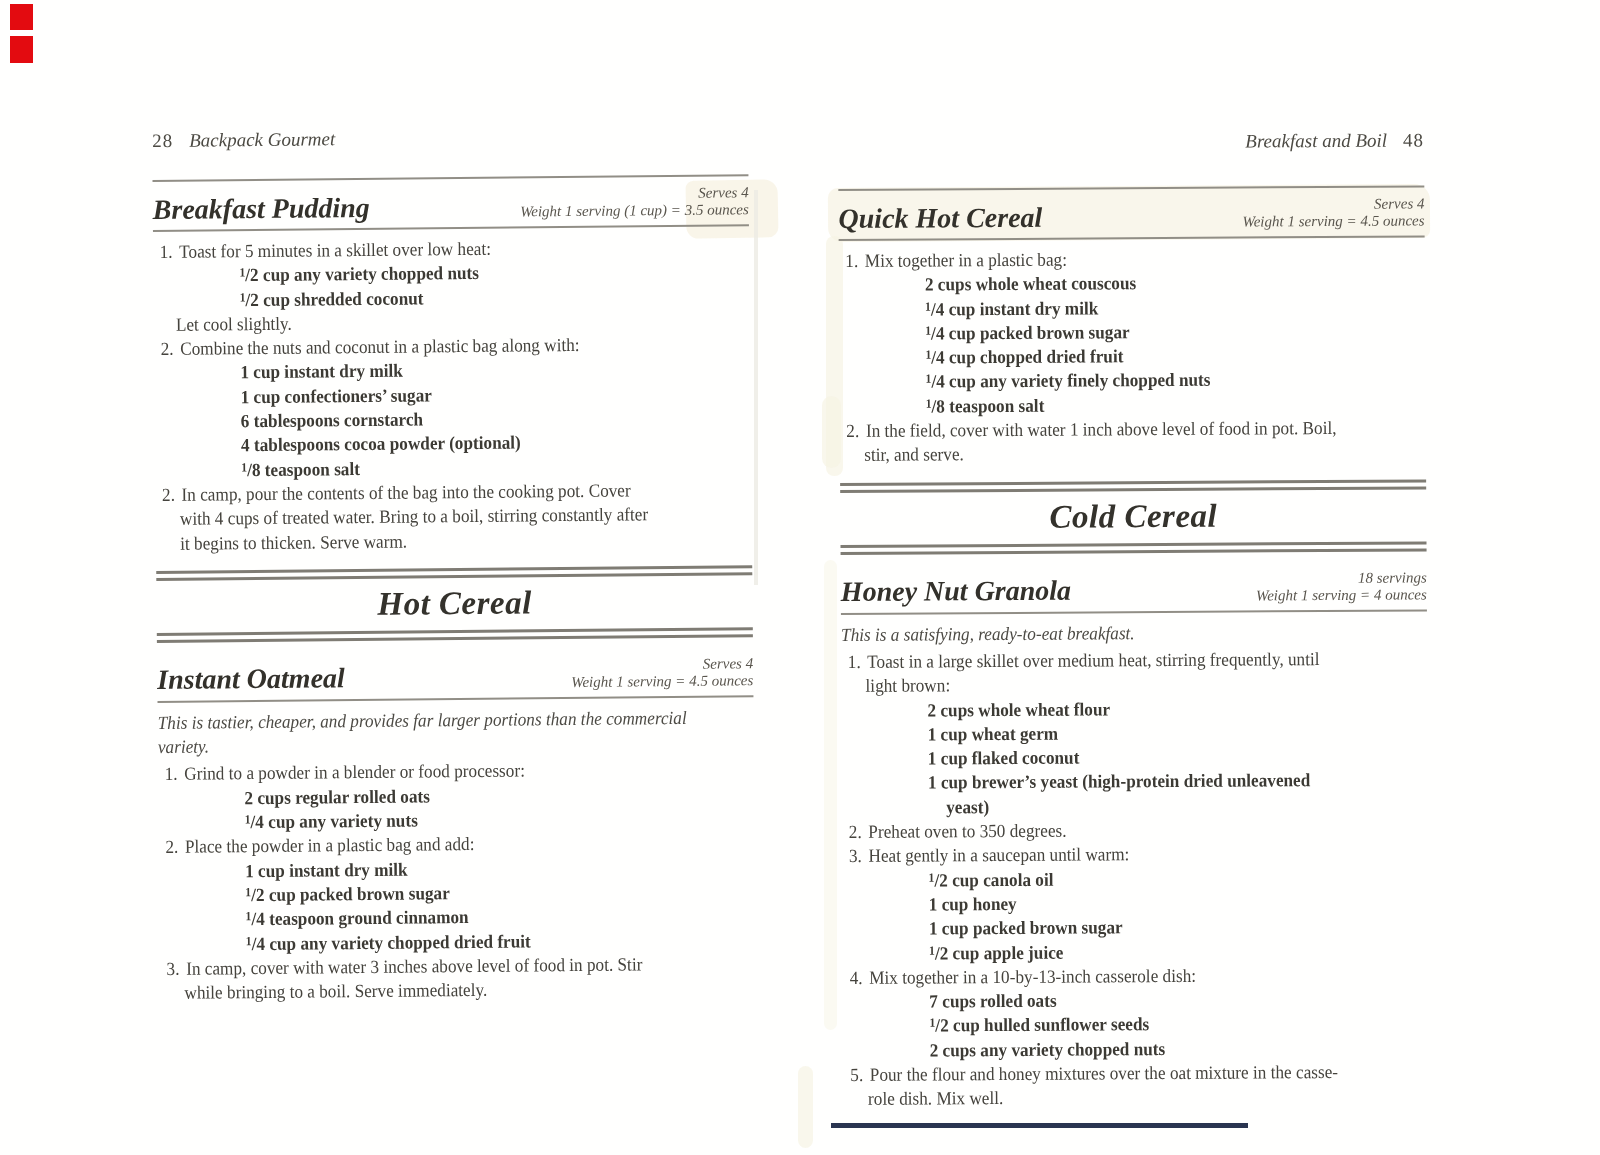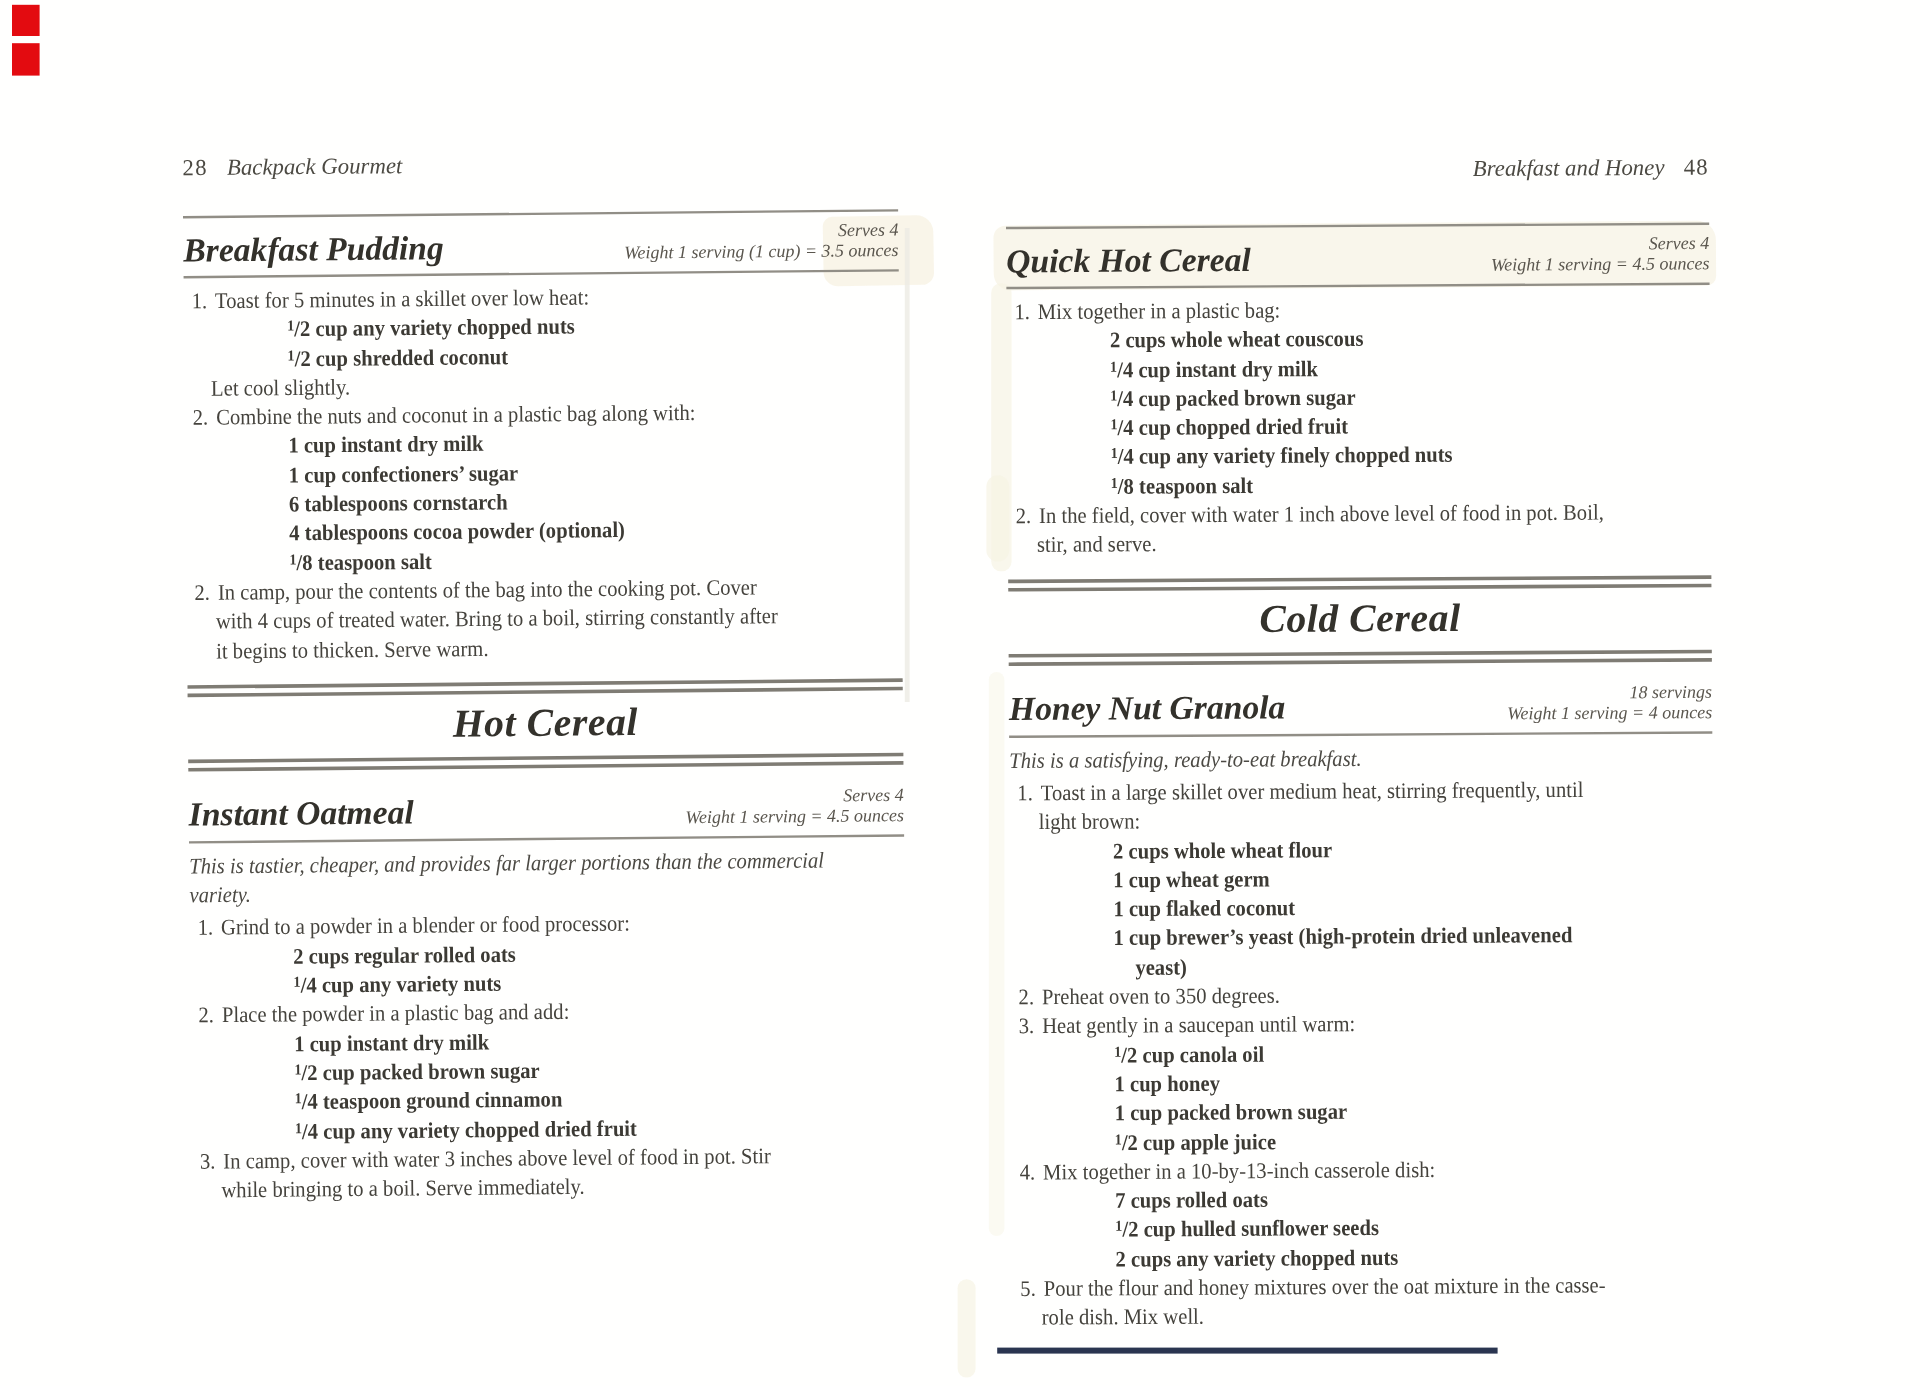--- a/index.html
+++ b/index.html
@@ -117,21 +117,21 @@
       <div class="bline ingredient"><sup class="fr">1</sup>/2 cup packed brown sugar</div>
       <div class="bline ingredient"><sup class="fr">1</sup>/4 teaspoon ground cinnamon</div>
       <div class="bline ingredient"><sup class="fr">1</sup>/4 cup any variety chopped dried fruit</div>
       <div class="bline step"><span class="step-num">3.</span><span>In camp, cover with water 3 inches above level of food in pot. Stir</span></div>
       <div class="bline step-cont">while bringing to a boil. Serve immediately.</div>
     </div>
 </div>
 
 <div class="page page-right">
   <div class="page-header">
-    <span class="book-title">Breakfast and Honey</span>
+    <span class="book-title">Breakfast and Boil</span>
     <span class="pagenum">48</span>
   </div>
   <div id="page-body-1">
       <div class="recipe-header">
         <div class="rule"></div>
         <div class="rh-row">
           <div class="recipe-title">Quick Hot Cereal</div>
           <div class="serves">
             <div>Serves 4</div>
             <div>Weight 1 serving = 4.5 ounces</div>

